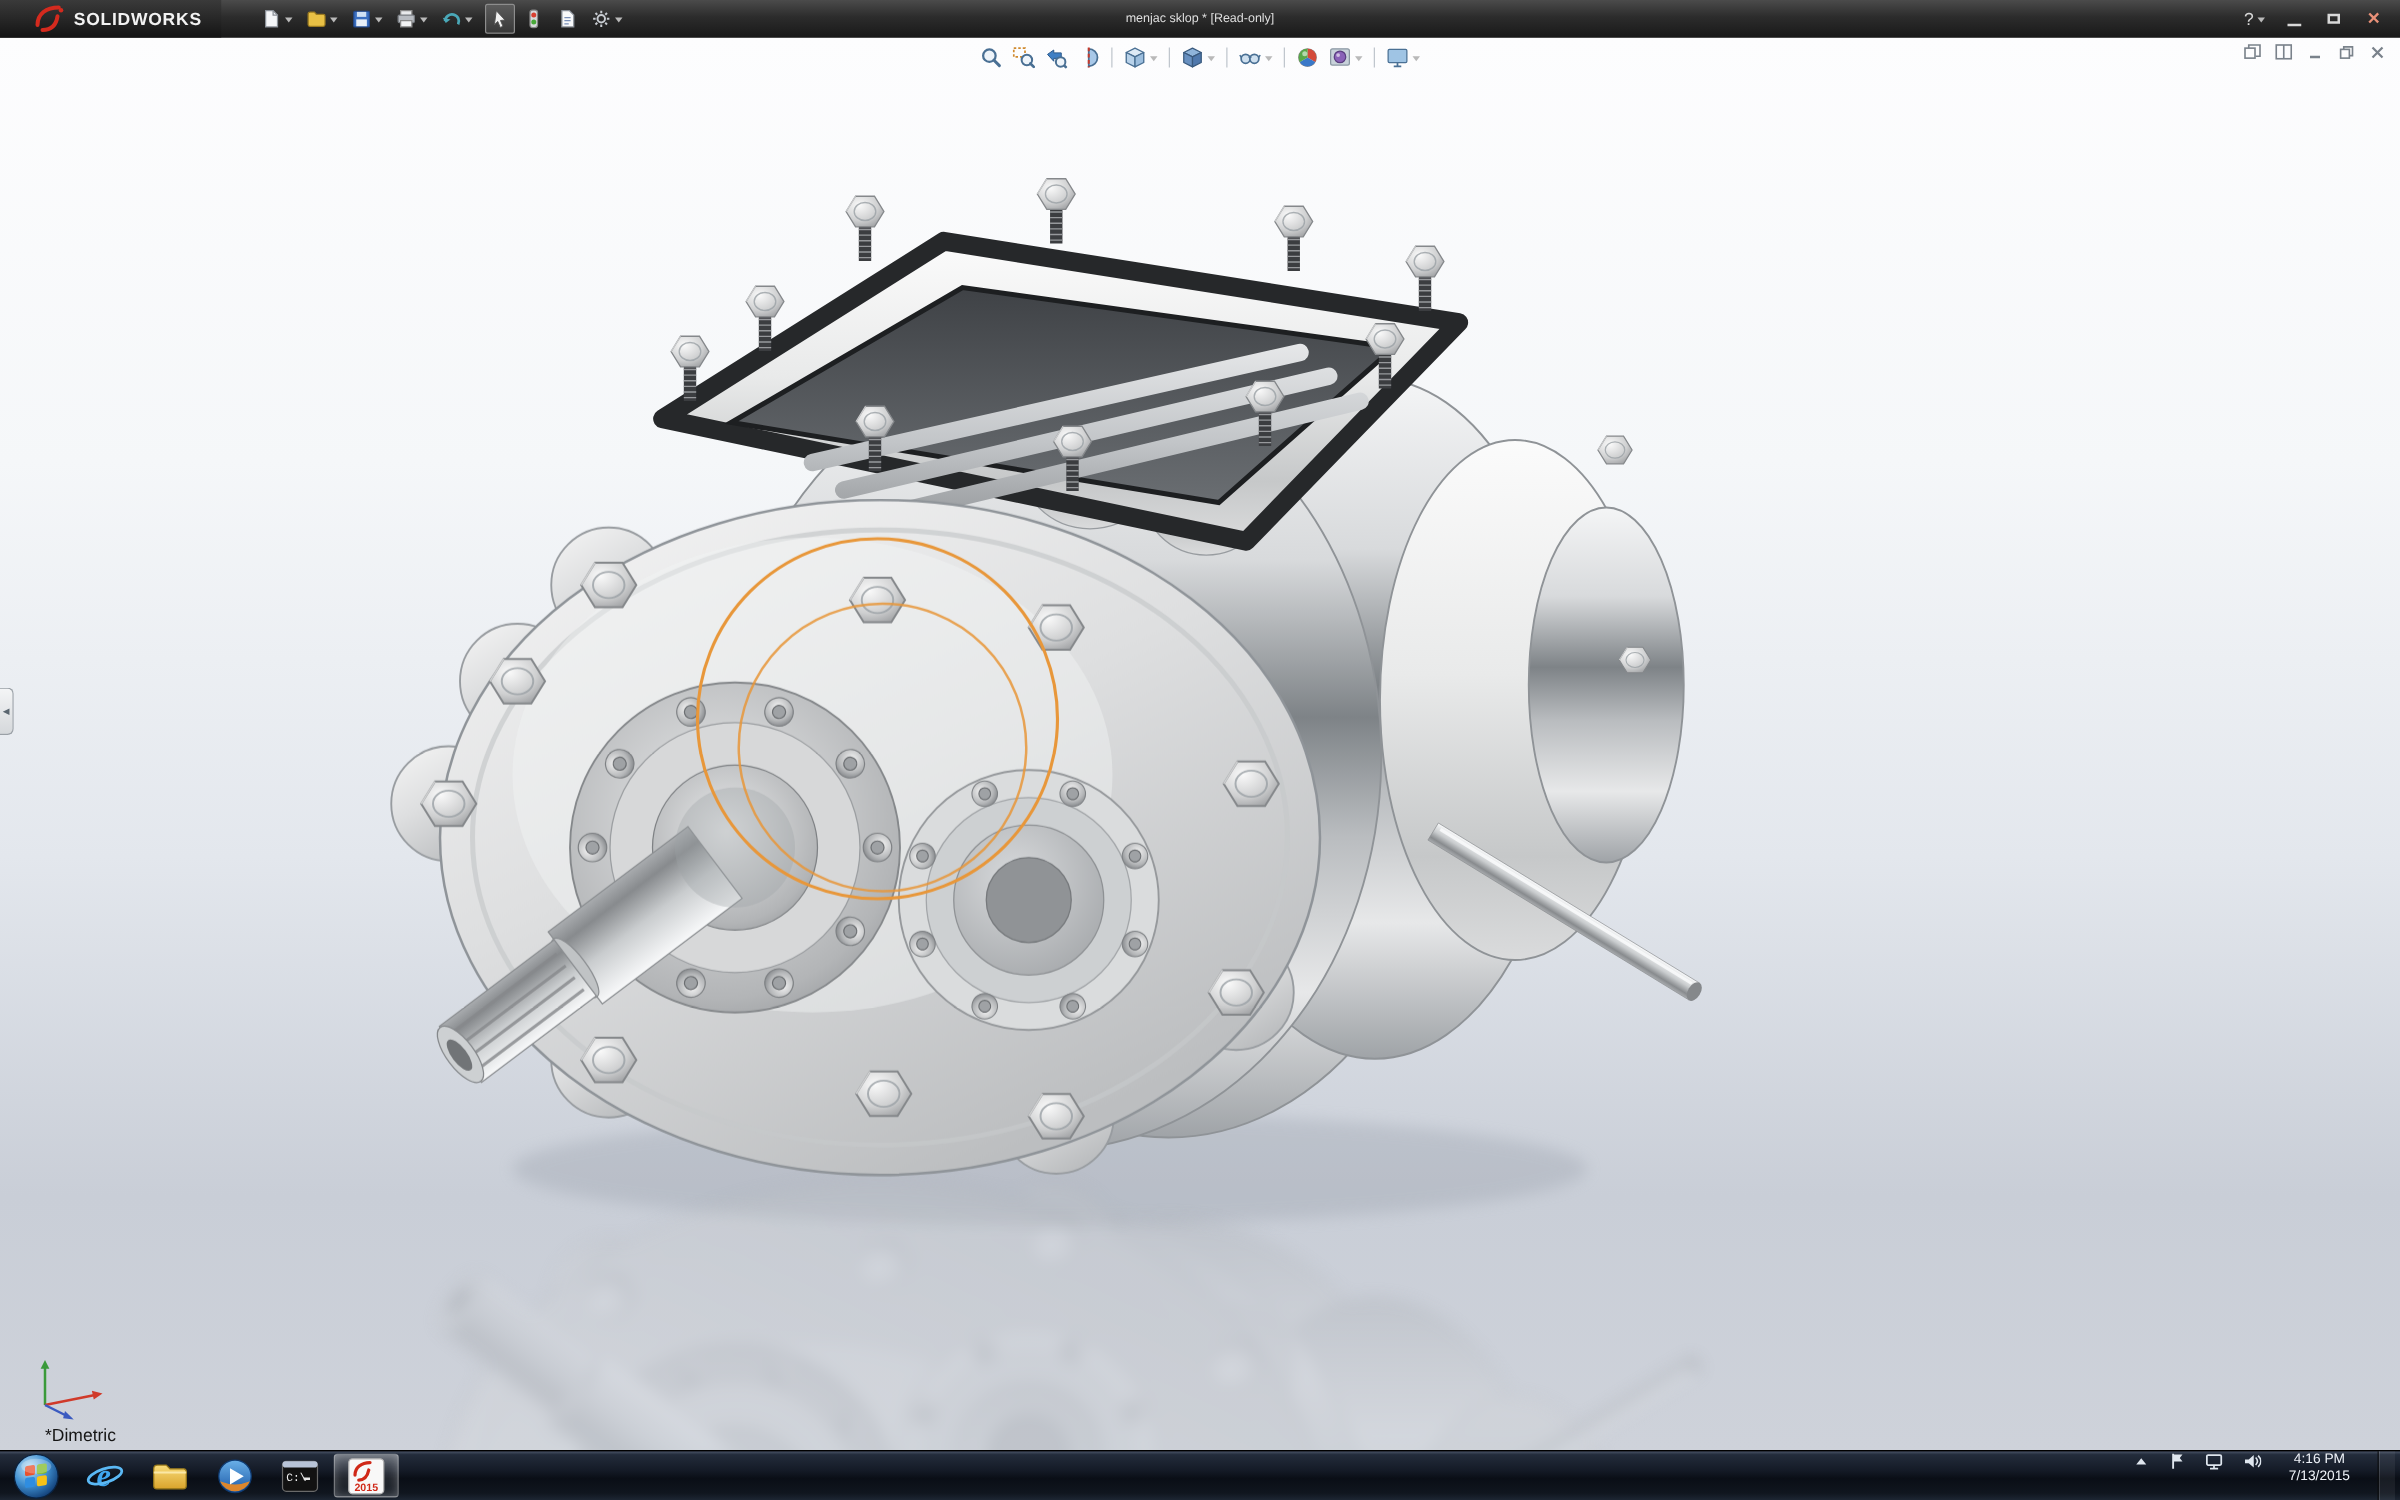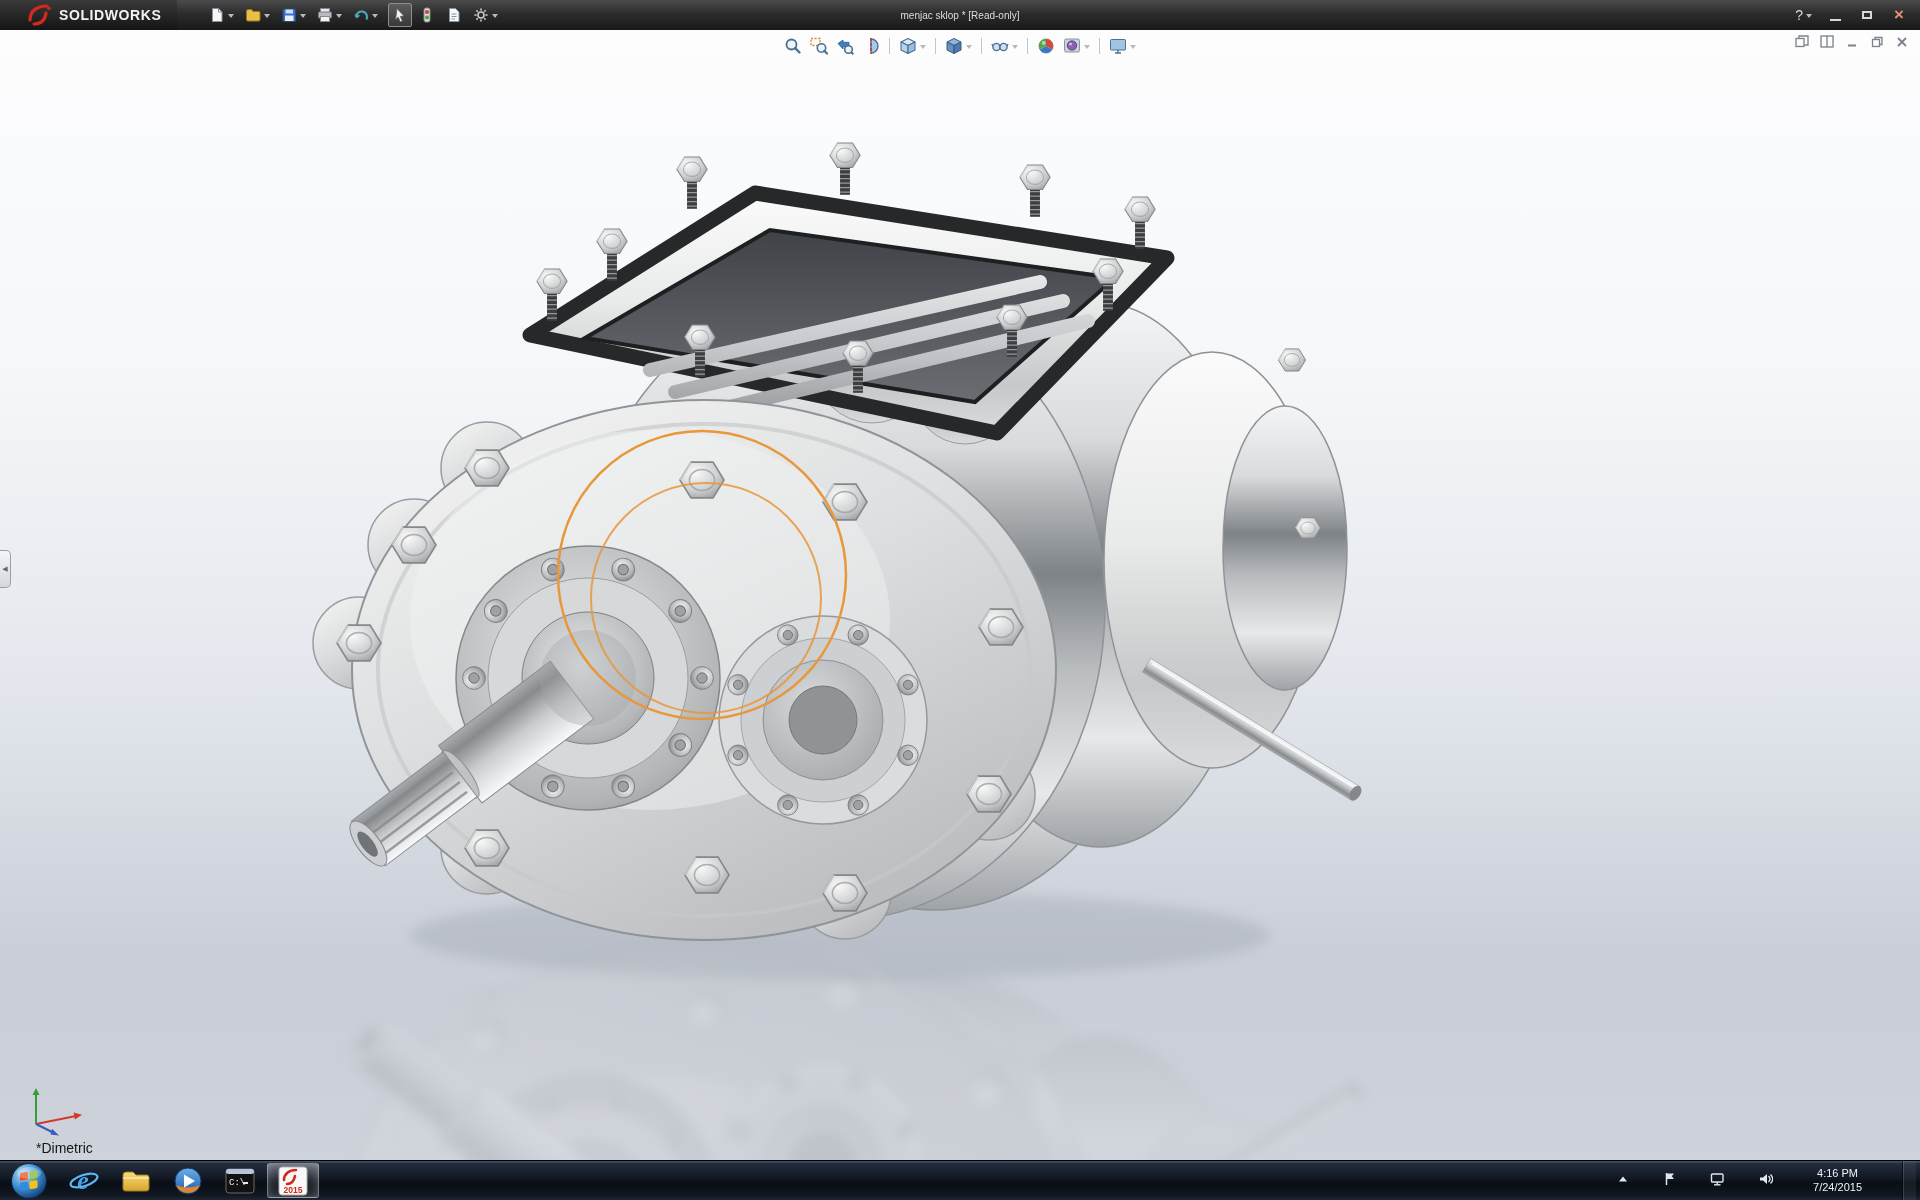--- a/index.html
+++ b/index.html
@@ -59,21 +59,21 @@
     background:linear-gradient(180deg,#4a5468 0%,#232c3b 7%,#141a26 40%,#0a0e16 56%,#10161f 86%,#1d2633 100%);
     border-top:1px solid #000; display:flex; align-items:stretch;
   }
   .start-wrap { width:58px; display:flex; align-items:center; justify-content:center; }
   .tb-item { width:52px; display:flex; align-items:center; justify-content:center; border:1px solid transparent; }
   .tb-item.active {
     background:linear-gradient(rgba(255,255,255,.30),rgba(255,255,255,.12) 45%,rgba(255,255,255,.05));
     border:1px solid rgba(255,255,255,.38); border-radius:3px; margin:2px 1px;
     box-shadow:inset 0 0 8px rgba(255,255,255,.28);
   }
-  .tray { margin-left:auto; display:flex; align-items:center; gap:31px; padding-right:4px; }
+  .tray { margin-left:auto; display:flex; gap:13px; padding-right:4px; }
   .clock { color:#eef2f8; font-size:11px; text-align:center; line-height:13.5px; padding:0 9px; }
   .show-desktop { width:14px; align-self:stretch; background:rgba(255,255,255,.06);
     border-left:1px solid rgba(0,0,0,.75); box-shadow:inset 1px 0 0 rgba(255,255,255,.14); }
   .cmd-text { font-family:"Liberation Mono", monospace; }
 </style>
 </head>
 <body>
 
 <div class="titlebar">
   <div class="logo">
@@ -644,17 +644,17 @@
       </svg>
     </div>
     <div>
       <svg width="16" height="16">
         <path d="M3,6.5 h3 l4,-3.5 v10 L6,9.5 H3 z" fill="#dfe6ee"></path>
         <path d="M11.5,5 q3,3 0,6 M13.5,3.5 q4.5,4.5 0,9" fill="none" stroke="#dfe6ee" stroke-width="1.3"></path>
       </svg>
     </div>
     <div class="clock">
       <div>4:16 PM</div>
-      <div>7/24/2015</div>
+      <div>7/13/2015</div>
     </div>
     <div class="show-desktop"></div>
   </div>
 </div>
 
 </body></html>

